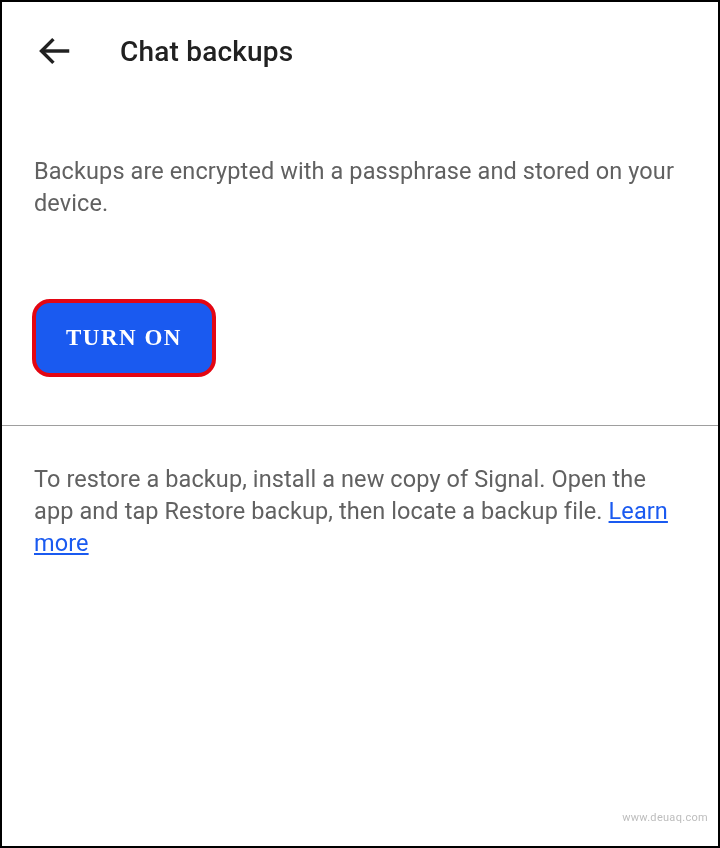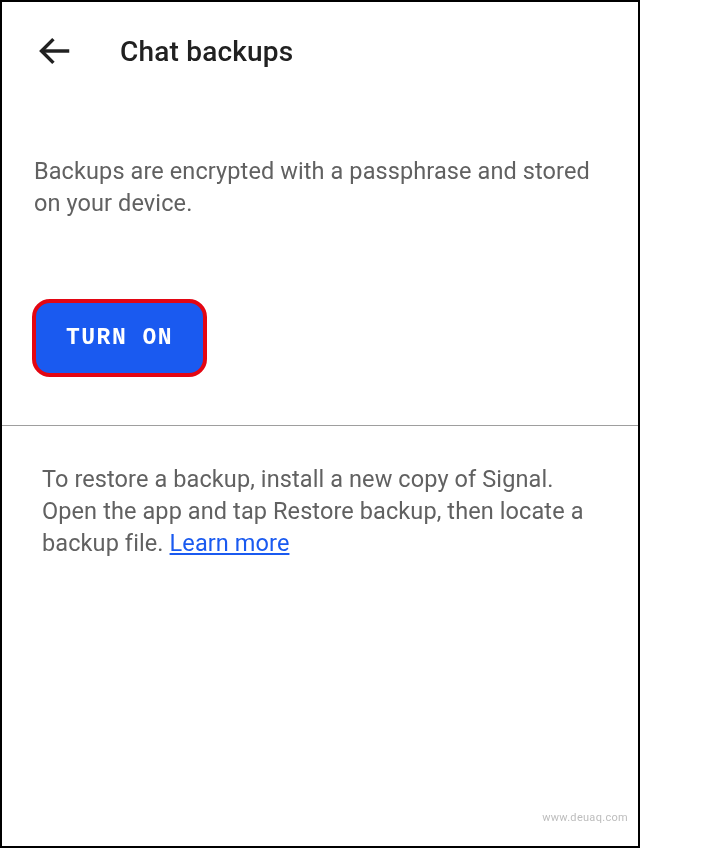--- a/index.html
+++ b/index.html
@@ -8,21 +8,21 @@
       padding: 0;
     }
     body {
       font-family: Roboto, -apple-system, BlinkMacSystemFont, "Segoe UI", Helvetica, Arial, sans-serif;
       background: #fff;
       width: 720px;
       height: 848px;
       position: relative;
     }
     .frame {
-      width: 640px;
+      width: 720px;
       height: 848px;
       border: 2px solid #000;
       background: #fff;
       position: relative;
     }
     .header {
       display: flex;
       align-items: center;
       padding: 28px 24px 24px 32px;
       gap: 44px;
@@ -60,29 +60,29 @@
     .turn-on-btn {
       background: #1a5af0;
       color: #fff;
       font-size: 23px;
       font-weight: 600;
       letter-spacing: 1.5px;
       border: 4px solid #e30613;
       border-radius: 18px;
       padding: 22px 30px;
       cursor: pointer;
-      font-family: Liberation Mono, monospace;
+      font-family: Liberation Serif, serif;
     }
     .divider {
       border: none;
       border-top: 1.5px solid #9e9e9e;
       margin: 0;
     }
     .content-bottom {
-      padding: 38px 32px 0 40px;
+      padding: 38px 32px 0 32px;
     }
     .restore-text {
       font-size: 23.5px;
       line-height: 1.35;
       color: #616161;
       letter-spacing: 0.1px;
     }
     .learn-more {
       color: #1a5af0;
       text-decoration: underline;

